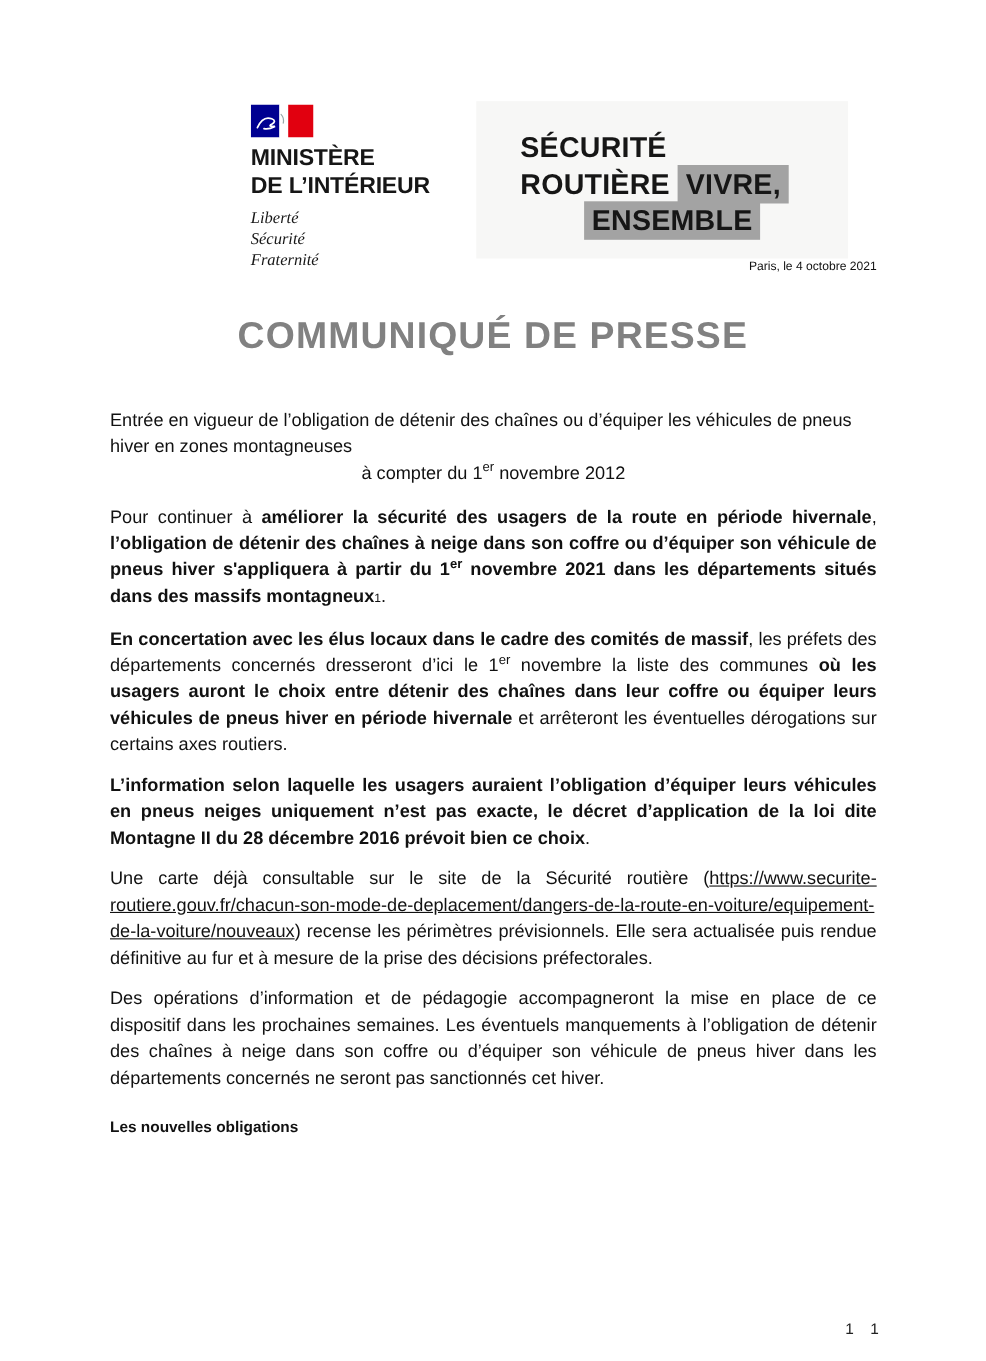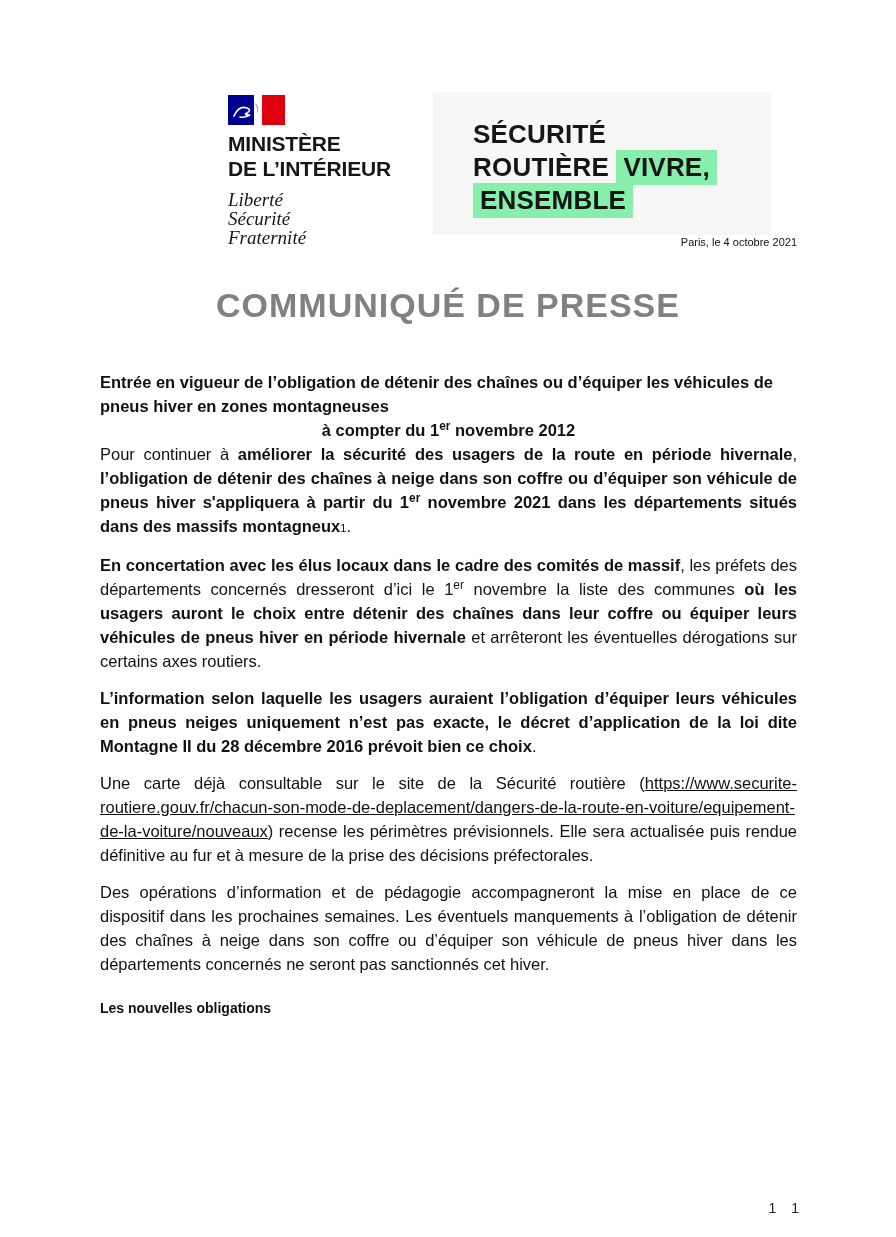--- a/index.html
+++ b/index.html
@@ -15,50 +15,50 @@
     color: #1a1a1a;
     overflow: hidden;
   }
 
   
   .header { position: absolute; top: 95px; left: 0; right: 0; height: 142px; }
 
   .ministry { position: absolute; left: 228px; top: 0; }
   .flag { display: block; margin-bottom: 6px; }
   .min-name { font-size: 21px; font-weight: 700; line-height: 25px; letter-spacing: -0.2px; color: #161616; }
-  .motto { margin-top: 9px; font-family: "Liberation Serif", serif; font-style: italic; font-size: 19px; line-height: 19px; color: #161616; }
+  .motto { margin-top: 9px; font-family: "Liberation Serif", serif; font-style: italic; font-size: 15px; line-height: 19px; color: #161616; }
 
   .sr {
     position: absolute; left: 433px; top: -3px;
     width: 338px; height: 143px;
     background: #f7f7f6;
     padding: 26px 22px 0 40px;
     font-weight: 700; font-size: 26px; line-height: 33px;
     color: #161616; letter-spacing: 0.2px;
     white-space: nowrap;
   }
-  .sr-mark { background: #86efac; padding: 2px 7px 3px 7px; }
-  .sr-l3 { text-align: left; }
+  .sr-mark { background: #a3a3a3; padding: 2px 7px 3px 7px; }
+  .sr-l3 { text-align: center; }
 
   
   .date { position: absolute; top: 236px; right: 99px; font-size: 11px; color: #111; }
 
   .title {
     position: absolute; top: 286px; left: 0; width: 100%;
     text-align: center;
     font-size: 34px; font-weight: 700; letter-spacing: 1px;
     color: #818181;
   }
 
   
   .content {
     position: absolute; top: 370px; left: 100px; width: 697px;
     font-size: 16.5px; line-height: 24px; color: #111;
   }
-  .headline { font-weight: 700; }
+  .headline { font-weight: 400; margin-bottom: 16px; }
   .headline-sub { text-align: center; }
   .content p { text-align: justify; margin-bottom: 13px; }
   .subheading { font-size: 14px; font-weight: 700; margin: 20px 0 13px 0; }
 
   .b { font-weight: 700; }
   .u { text-decoration: underline; color: inherit; }
   .fn-ref { font-size: 11px; }
   sup { font-size: 0.72em; vertical-align: super; line-height: 0; }
 
   

